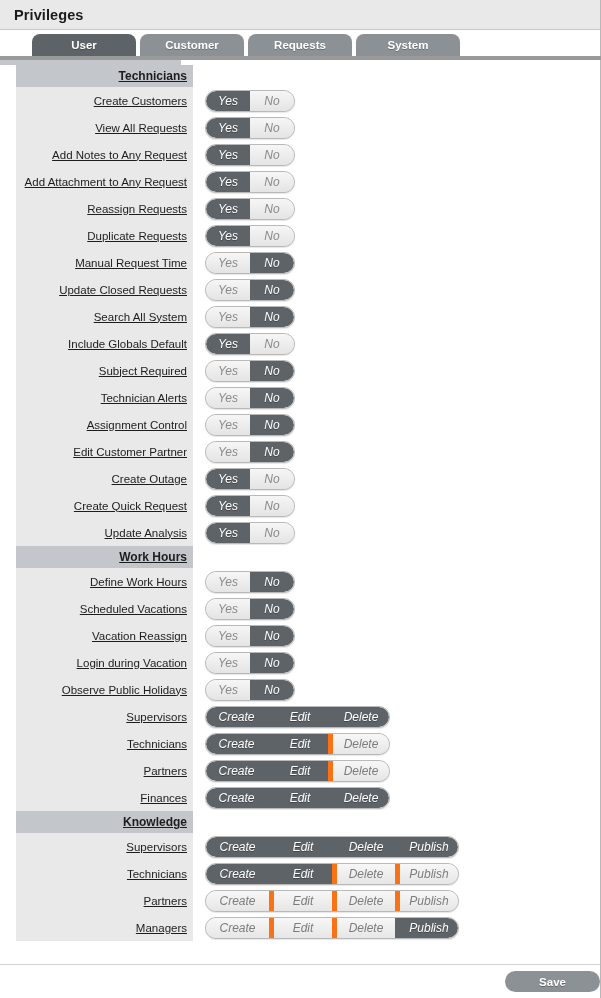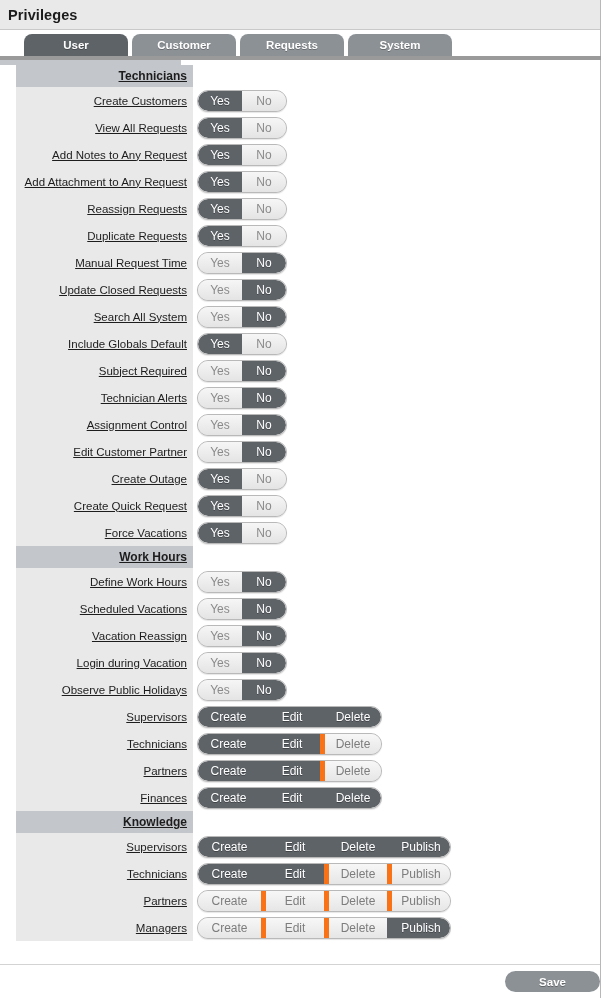--- a/index.html
+++ b/index.html
@@ -18,35 +18,35 @@
     border-right: 1px solid #b8b8b8;
   }
 
   
   .titlebar {
     height: 30px;
     background: #e9e9e9;
     border-bottom: 1px solid #c9c9c9;
     display: flex;
     align-items: center;
-    padding-left: 8px;
+    padding-left: 14px;
   }
   .titlebar .title {
     font-size: 14.5px;
     font-weight: bold;
     color: #1b1b1b;
     letter-spacing: .1px;
   }
 
   
   .tabstrip {
     position: relative;
     height: 26px;
     background: #ffffff;
-    padding-left: 24px;
+    padding-left: 32px;
     display: flex;
     align-items: flex-end;
     gap: 4px;
   }
   .tab {
     height: 22px;
     min-width: 104px;
     padding: 0 16px;
     border-radius: 8px 8px 0 0;
     background: #8c9196;
@@ -98,22 +98,23 @@
     background: #c3c7cc;
     font-weight: bold;
     font-size: 12px;
   }
   .row.section { min-height: 22px; }
   .valcell {
     flex: 1 1 auto;
     align-self: stretch;
     display: flex;
     align-items: center;
-    padding-left: 4px;
+    padding-left: 12px;
     background: #ffffff;
+    font-style: italic;
   }
 
   
   .toggle {
     display: inline-flex;
     height: 22px;
     border-radius: 11px;
     overflow: hidden;
     border: 1px solid #b9b9b9;
     background: #eaeaea;
@@ -361,21 +362,21 @@
       <div class="row">
         <div class="labelcell">Create Quick Request</div>
         <div class="valcell">
           <div class="toggle">
             <div class="seg yes on">Yes</div>
             <div class="seg no">No</div>
           </div>
         </div>
       </div>
       <div class="row">
-        <div class="labelcell">Force Vacations</div>
+        <div class="labelcell">Update Analysis</div>
         <div class="valcell">
           <div class="toggle">
             <div class="seg yes on">Yes</div>
             <div class="seg no">No</div>
           </div>
         </div>
       </div>
       <div class="row section">
         <div class="labelcell">Work Hours</div>
         <div class="valcell"></div>

